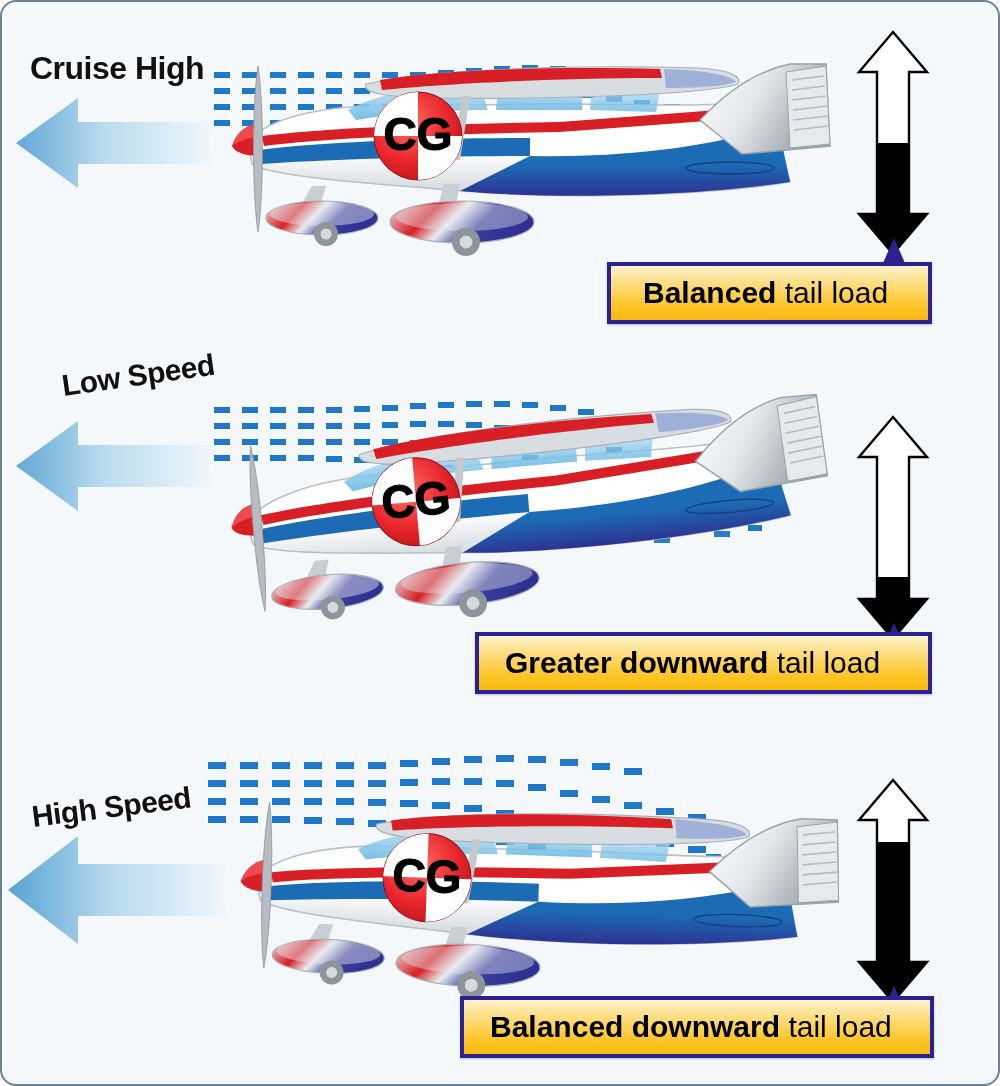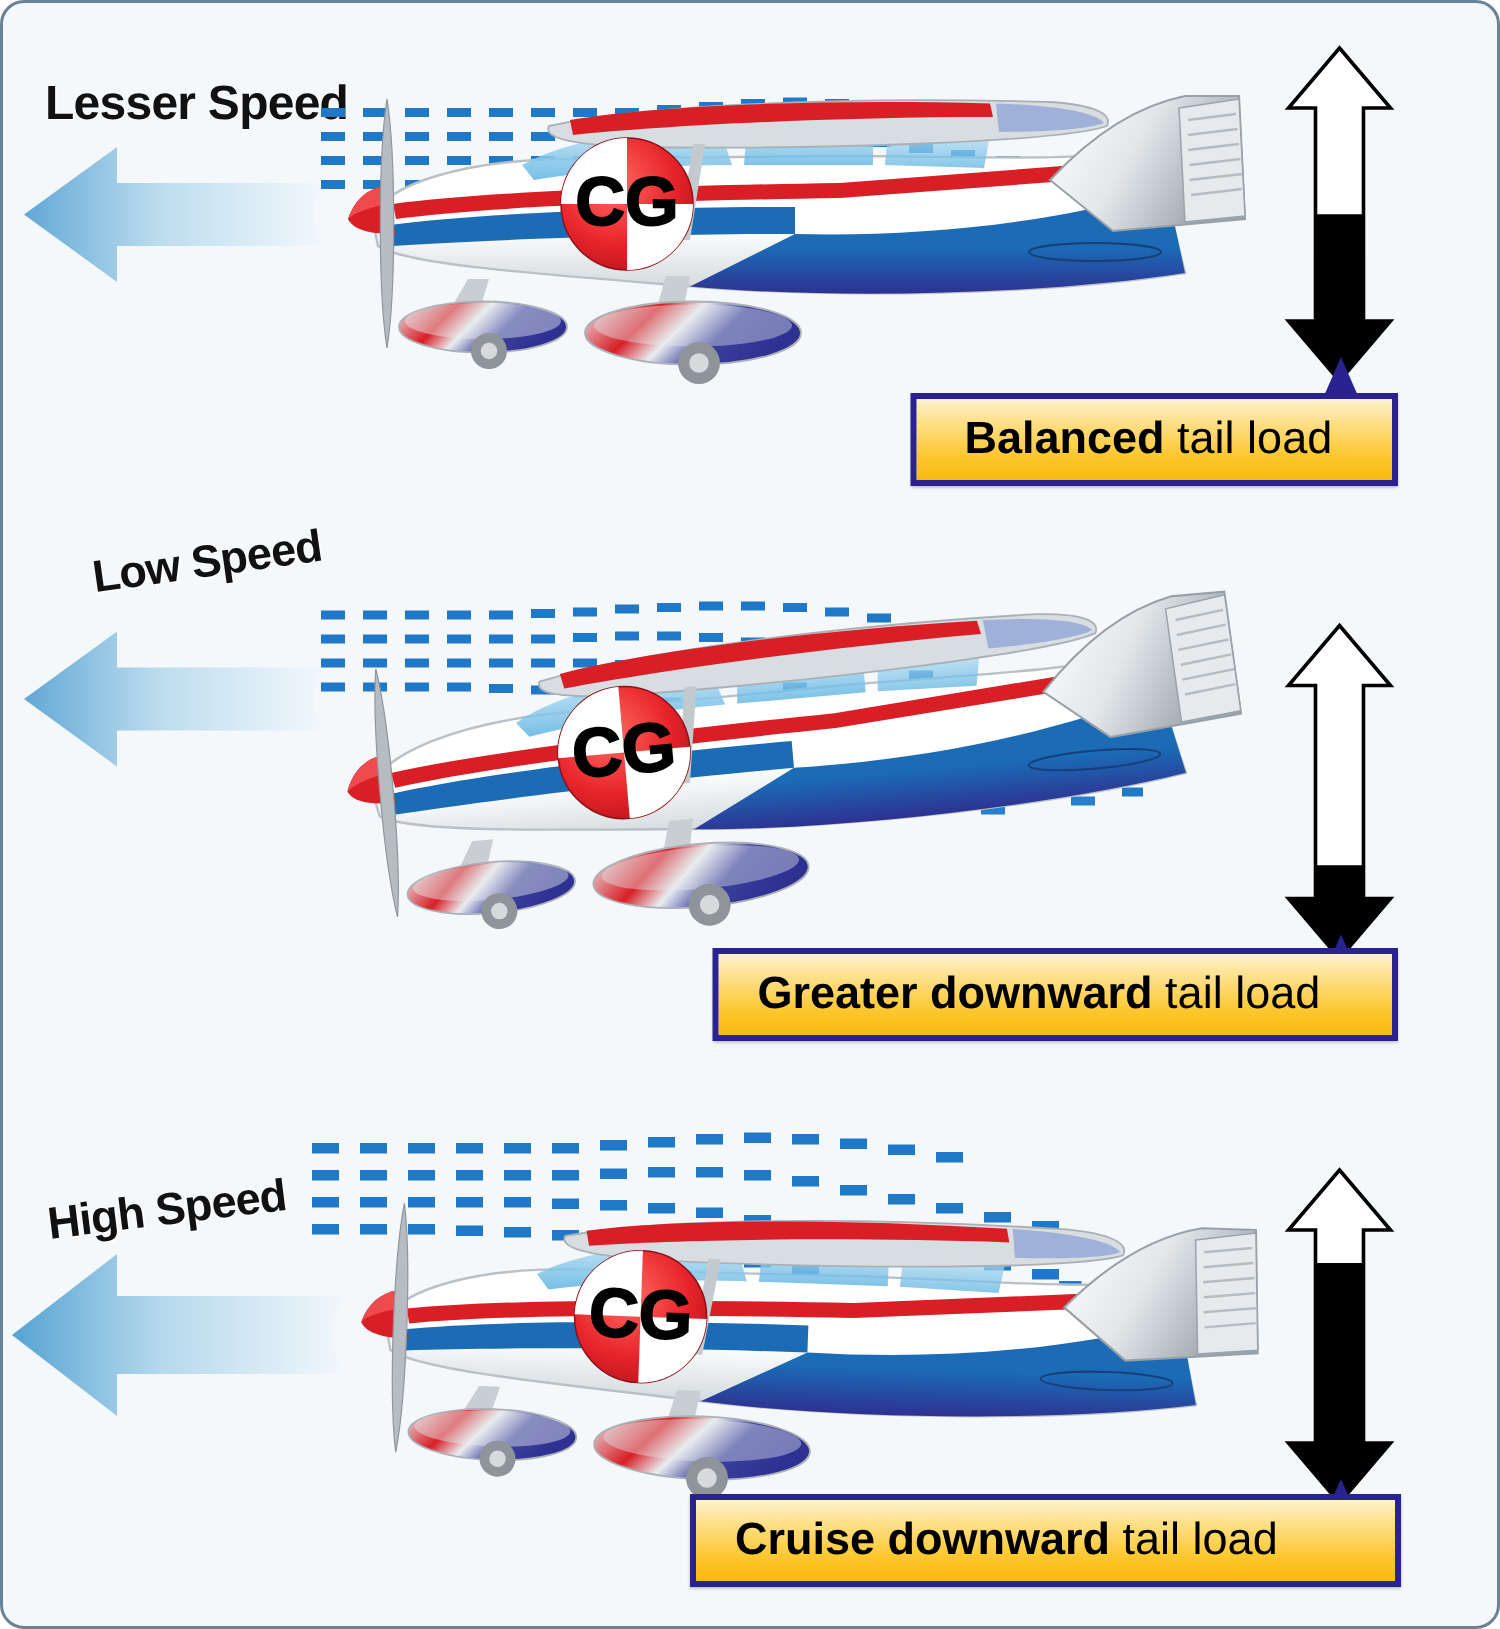--- a/index.html
+++ b/index.html
@@ -64,21 +64,21 @@
   .pointer{position:absolute;}
   .pointer svg{display:block;}
 </style>
 </head>
 <body>
 
 <div id="page">
 
   <div class="panel" id="panel-0">
 
-    <div class="speed-label" style="left:28px;top:48px;font-size:32px;">Lesser Speed</div>
+    <div class="speed-label" style="left:28px;top:48px;font-size:32px;">Cruise High</div>
 
     <div class="speed-arrow" style="left:14px;top:92px;">
       <svg width="218" height="98" viewBox="0 0 218 98">
         <defs>
           <linearGradient id="sg0" x1="0" y1="0" x2="1" y2="0">
             <stop offset="0" stop-color="#62a8d6"></stop>
             <stop offset="0.45" stop-color="#bcdcee"></stop>
             <stop offset="1" stop-color="#f2f8fc"></stop>
           </linearGradient>
         </defs>
@@ -806,18 +806,18 @@
       </svg>
     </div>
     <div class="pointer" style="left:872px;top:264px;">
       <svg width="40" height="32" viewBox="0 0 40 32">
         <path d="M20,0 L34,32 L6,32 Z" fill="#2b2292"></path>
       </svg>
     </div>
 
     <div class="caption-box" style="left:458px;top:274px;width:474px;height:62px;">
       <div class="caption-text">
-        <span class="em">Cruise downward</span><span> tail load</span>
+        <span class="em">Balanced downward</span><span> tail load</span>
       </div>
     </div>
   </div>
 
 </div>
 
 </body></html>

